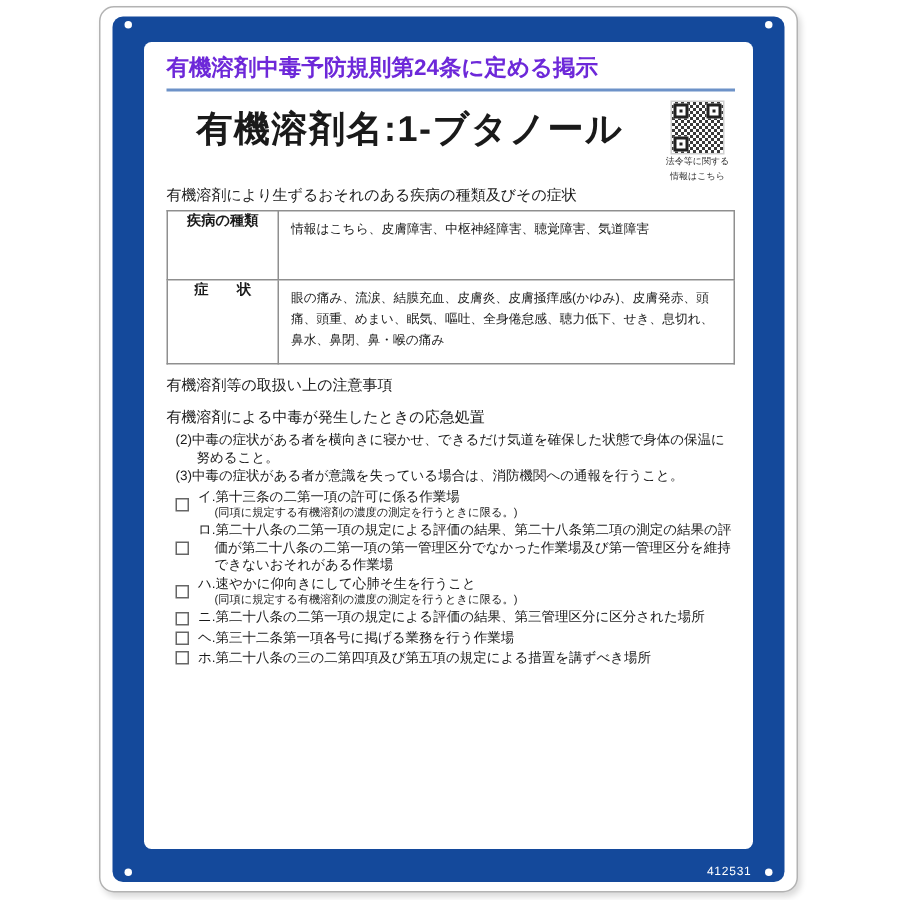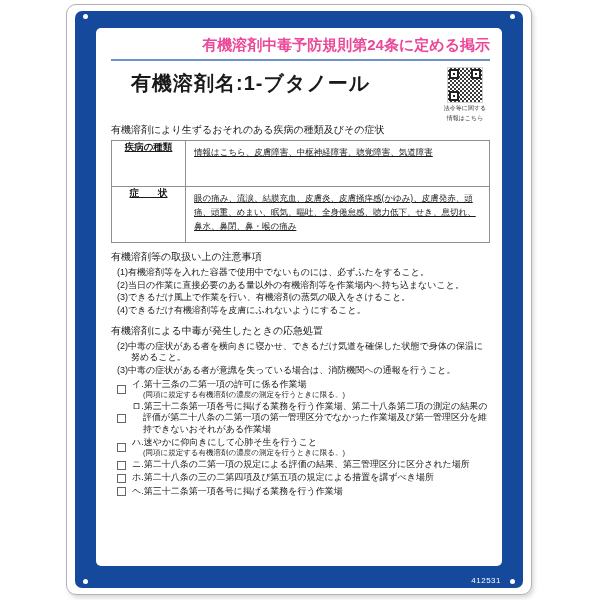--- a/index.html
+++ b/index.html
@@ -17,36 +17,36 @@
     background:#fff; border-radius:5px; overflow:hidden; }
   .hole { position:absolute; width:5px; height:5px; border-radius:50%; background:#fff; }
   .hole.tl { left:8px;  top:3px; }
   .hole.tr { right:8px; top:3px; }
   .hole.bl { left:8px;  bottom:4px; }
   .hole.br { right:8px; bottom:4px; }
   .code { position:absolute; right:22px; bottom:3px; color:#fff; font-size:8px; letter-spacing:.5px; }
 
   
   .content { position:absolute; left:15px; right:12px; top:5px; bottom:2px; }
-  .main-title { text-align:right; color:#ec4899; font-weight:bold; font-size:15px; margin-top:3px; }
+  .main-title { text-align:left; color:#6d28d9; font-weight:bold; font-size:15px; margin-top:3px; }
   .title-rule { border-bottom:2px solid #6d92c8; margin-top:4px; }
 
   .solvent-row { position:relative; margin-top:9px; height:46px; }
-  .solvent-name { font-size:20px; font-weight:bold; margin-left:20px; letter-spacing:1px; }
+  .solvent-name { font-size:24px; font-weight:bold; margin-left:20px; letter-spacing:1px; }
   .qr-block { position:absolute; right:2px; top:-3px; width:46px; text-align:center; }
   .qr { position:relative; width:36px; height:36px; margin:0 auto; border:1px solid #cfcfcf;
     background:repeating-conic-gradient(#3a3a3a 0% 25%, #ffffff 0% 50%) 0 0/4px 4px; }
   .finder { position:absolute; width:10px; height:10px; background:#fff; border:2px solid #222; }
   .finder:after { content:""; position:absolute; left:2px; top:2px; width:2px; height:2px; background:#222; }
   .finder.f1 { left:1px; top:1px; } .finder.f2 { right:1px; top:1px; } .finder.f3 { left:1px; bottom:1px; }
   .qr-caption { font-size:6px; line-height:1.25; color:#333; margin-top:2px; }
 
   .sec-title { font-weight:normal; font-size:10px; margin:7px 0 3px; }
 
-  table.disease { width:100%; border-collapse:collapse; font-size:8.5px;text-decoration:underline; }
+  table.disease { width:100%; border-collapse:collapse; font-size:8.5px; }
   table.disease td { border:1px solid #8f8f8f; vertical-align:top; }
   td.dlabel { width:74px; text-align:center; font-weight:bold; font-size:9.5px; vertical-align:middle; }
   td.dvalue { padding:4px 8px; line-height:1.65; }
   tr.r1 td { height:46px; } tr.r2 td { height:56px; }
 
   .plain-list { margin-left:6px; }
   .plain-item { font-size:9px; line-height:1.3; padding-left:14px; text-indent:-14px; margin-bottom:1px; }
 
   .chk-list { margin-left:6px; }
   .chk-item { display:flex; align-items:center; margin:2px 0; }
@@ -93,30 +93,20 @@
               <td class="dvalue">情報はこちら、皮膚障害、中枢神経障害、聴覚障害、気道障害</td>
             </tr>
             <tr class="r2">
               <td class="dlabel">症　　状</td>
               <td class="dvalue">眼の痛み、流涙、結膜充血、皮膚炎、皮膚掻痒感(かゆみ)、皮膚発赤、頭痛、頭重、めまい、眠気、嘔吐、全身倦怠感、聴力低下、せき、息切れ、鼻水、鼻閉、鼻・喉の痛み</td>
             </tr>
           </tbody>
             </table>
 
           <div class="sec-title">有機溶剤等の取扱い上の注意事項</div>
-          <div class="plain-list">
-
-              <div class="plain-item">(1)有機溶剤等を入れた容器で使用中でないものには、必ずふたをすること。</div>
-
-              <div class="plain-item">(2)当日の作業に直接必要のある量以外の有機溶剤等を作業場内へ持ち込まないこと。</div>
-
-              <div class="plain-item">(3)できるだけ風上で作業を行い、有機溶剤の蒸気の吸入をさけること。</div>
-
-              <div class="plain-item">(4)できるだけ有機溶剤等を皮膚にふれないようにすること。</div>
-            </div>
 
           <div class="sec-title">有機溶剤による中毒が発生したときの応急処置</div>
           <div class="plain-list">
 
 
               <div class="plain-item">(2)中毒の症状がある者を横向きに寝かせ、できるだけ気道を確保した状態で身体の保温に努めること。</div>
 
               <div class="plain-item">(3)中毒の症状がある者が意識を失っている場合は、消防機関への通報を行うこと。</div>
 
             </div>
@@ -127,21 +117,21 @@
                 <span class="chk-box"></span>
                 <div>
                   <div class="chk-text">イ.第十三条の二第一項の許可に係る作業場</div>
                   <div class="chk-note">(同項に規定する有機溶剤の濃度の測定を行うときに限る。)</div>
                 </div>
               </div>
 
               <div class="chk-item">
                 <span class="chk-box"></span>
                 <div>
-                  <div class="chk-text">ロ.第三十二条第一項各号に掲げる業務を行う作業場、第二十八条第二項の測定の結果の評価が第二十八条の二第一項の第一管理区分でなかった作業場及び第一管理区分を維持できないおそれがある作業場</div>
+                  <div class="chk-text">ロ.第二十八条の二第一項の規定による評価の結果、第二十八条第二項の測定の結果の評価が第二十八条の二第一項の第一管理区分でなかった作業場及び第一管理区分を維持できないおそれがある作業場</div>
 
                 </div>
               </div>
 
               <div class="chk-item">
                 <span class="chk-box"></span>
                 <div>
                   <div class="chk-text">ハ.速やかに仰向きにして心肺そ生を行うこと</div>
                   <div class="chk-note">(同項に規定する有機溶剤の濃度の測定を行うときに限る。)</div>
                 </div>
@@ -151,29 +141,29 @@
                 <span class="chk-box"></span>
                 <div>
                   <div class="chk-text">ニ.第二十八条の二第一項の規定による評価の結果、第三管理区分に区分された場所</div>
 
                 </div>
               </div>
 
               <div class="chk-item">
                 <span class="chk-box"></span>
                 <div>
-                  <div class="chk-text">ホ.第二十八条の三の二第四項及び第五項の規定による措置を講ずべき場所</div>
+                  <div class="chk-text">ヘ.第三十二条第一項各号に掲げる業務を行う作業場</div>
 
                 </div>
               </div>
 
               <div class="chk-item">
                 <span class="chk-box"></span>
                 <div>
-                  <div class="chk-text">ヘ.第三十二条第一項各号に掲げる業務を行う作業場</div>
+                  <div class="chk-text">ホ.第二十八条の三の二第四項及び第五項の規定による措置を講ずべき場所</div>
 
                 </div>
               </div>
 
             </div>
 
         </div>
       </div>
     </div>
   </div>

